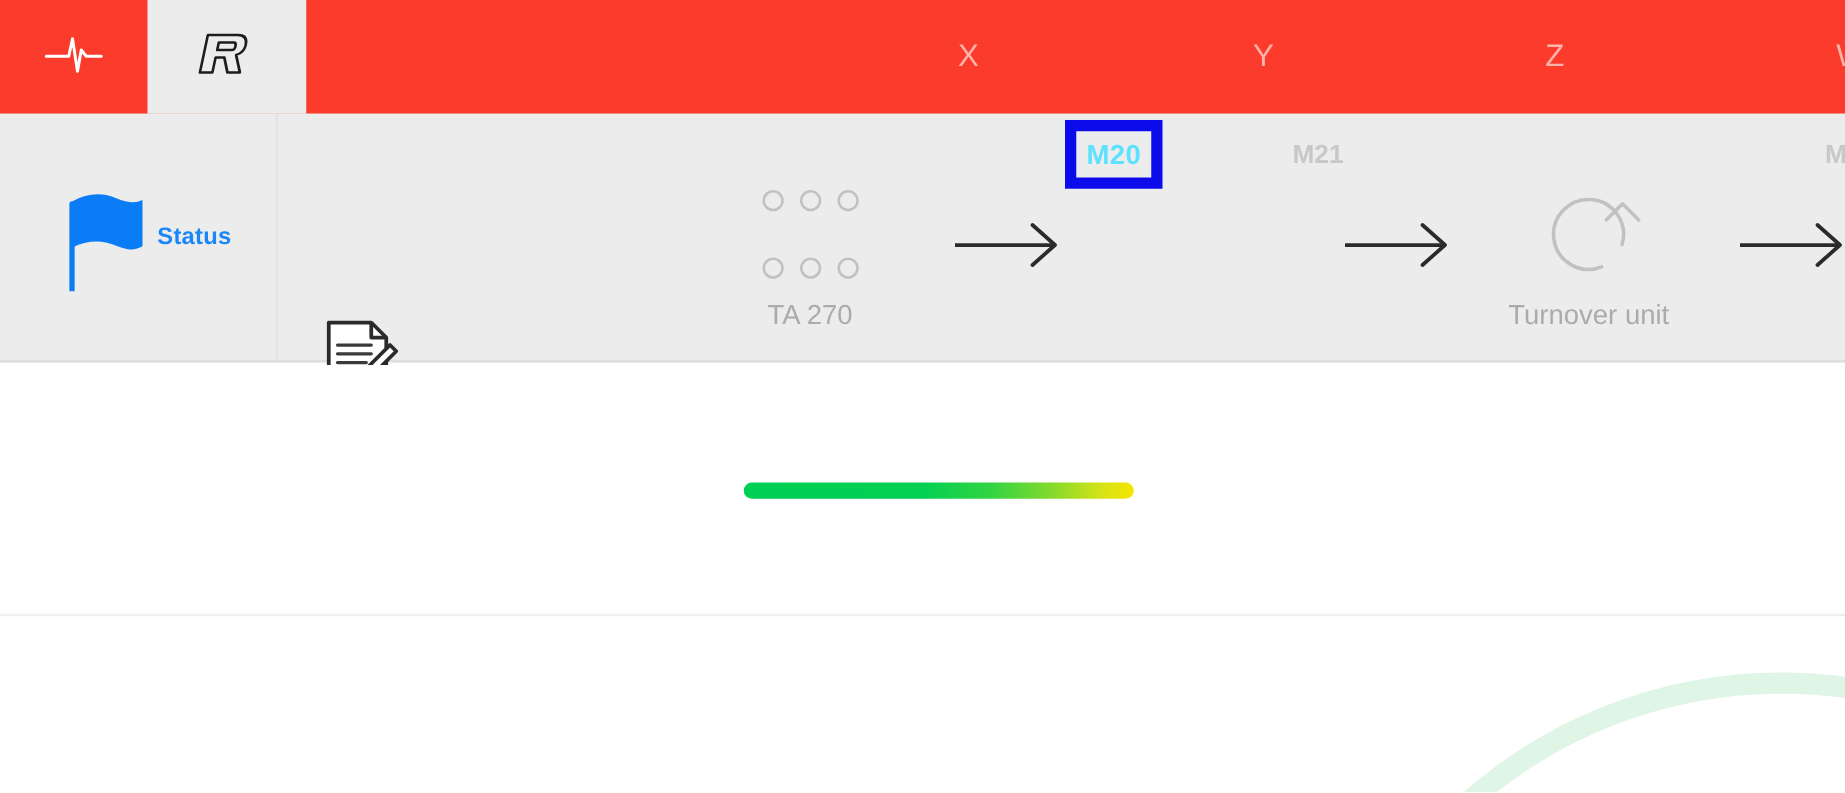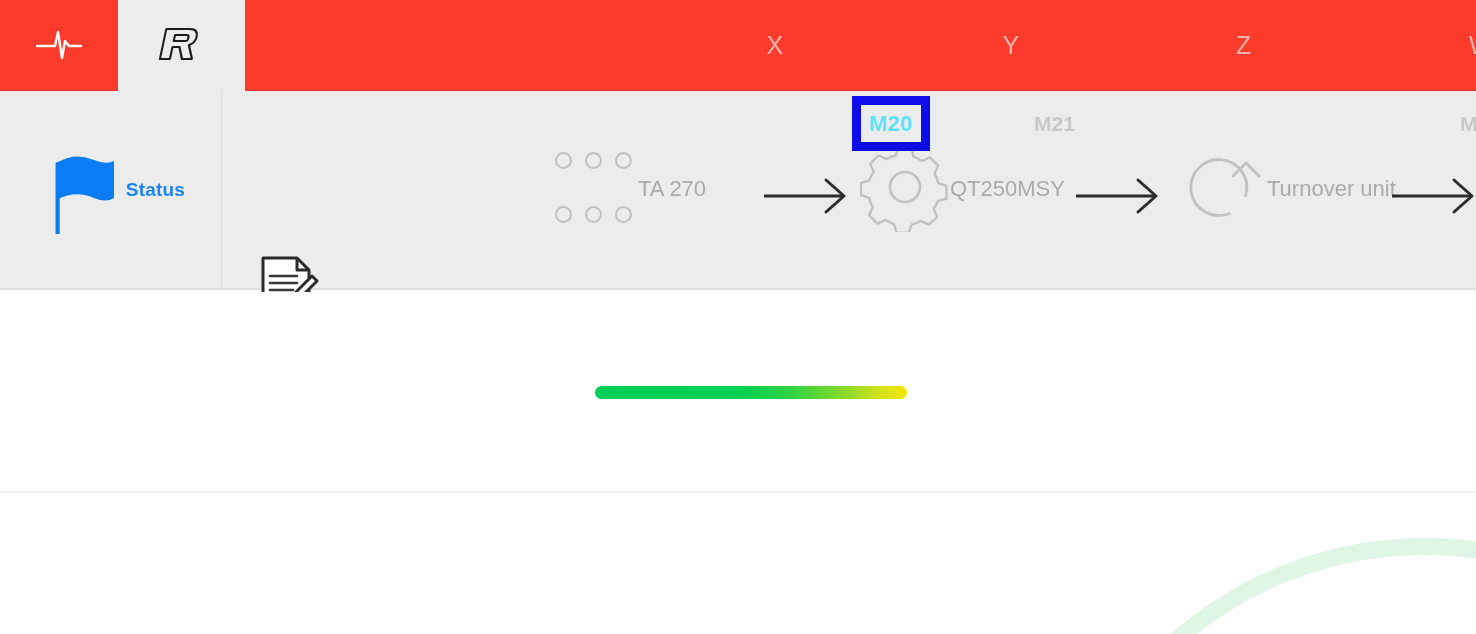--- a/index.html
+++ b/index.html
@@ -74,21 +74,21 @@
   }
   .doc-cell {
     position: absolute; left: 240px; top: 150px;
     width: 96px; height: 96px;
     display: flex; align-items: center; justify-content: center;
   }
 
   
   .station {
     position: absolute;
-    display: flex; flex-direction: row;
+    display: flex; flex-direction: column;
     align-items: center;
     width: 200px;
   }
   .station .glyph {
     height: 96px;
     display: flex; align-items: center; justify-content: center;
   }
   .station .caption {
     color: #a9abad;
     font-size: 22px;
@@ -246,33 +246,20 @@
       <div class="caption">TA 270</div>
     </div>
 
     <div class="arrow" style="left:760px; top:85px;">
       <svg width="96" height="40" viewBox="0 0 96 40">
         <line x1="4" y1="20" x2="82" y2="20" stroke="#2b2b2b" stroke-width="3"></line>
         <polyline points="66,4 84,20 66,36" fill="none" stroke="#2b2b2b" stroke-width="3" stroke-linecap="round" stroke-linejoin="round"></polyline>
       </svg>
     </div>
 
-    <div class="station" style="left:860px; top:48px;">
-      <div class="glyph">
-        <svg width="90" height="90" viewBox="0 0 90 90">
-          <path d="M38 6 H52 L54 16 Q59 18 63 21 L72 17 L81 26 L77 35
-                   Q80 39 81 45 L90 48 V62 L81 64 Q79 69 76 73 L80 82 L71 90
-                   L62 86 Q58 89 52 90 L49 99 H36 L33 90 Q28 88 24 85 L15 89 L6 80
-                   L10 71 Q7 67 6 61 L-3 58 V45 L6 42 Q8 37 11 33 L7 24 L16 15
-                   L25 19 Q29 16 35 15 Z" transform="translate(0,-4) scale(0.92) translate(4,4)" fill="none" stroke="#bfc1c3" stroke-width="2.6" stroke-linejoin="round"></path>
-          <circle cx="45" cy="45" r="15" fill="none" stroke="#bfc1c3" stroke-width="2.6"></circle>
-        </svg>
-      </div>
-      <div class="caption">QT250MSY</div>
-    </div>
 
     <div class="m-selected" style="left:852px; top:5px; width:78px; height:55px;">M20</div>
 
     <div class="arrow" style="left:1072px; top:85px;">
       <svg width="96" height="40" viewBox="0 0 96 40">
         <line x1="4" y1="20" x2="82" y2="20" stroke="#2b2b2b" stroke-width="3"></line>
         <polyline points="66,4 84,20 66,36" fill="none" stroke="#2b2b2b" stroke-width="3" stroke-linecap="round" stroke-linejoin="round"></polyline>
       </svg>
     </div>
 

